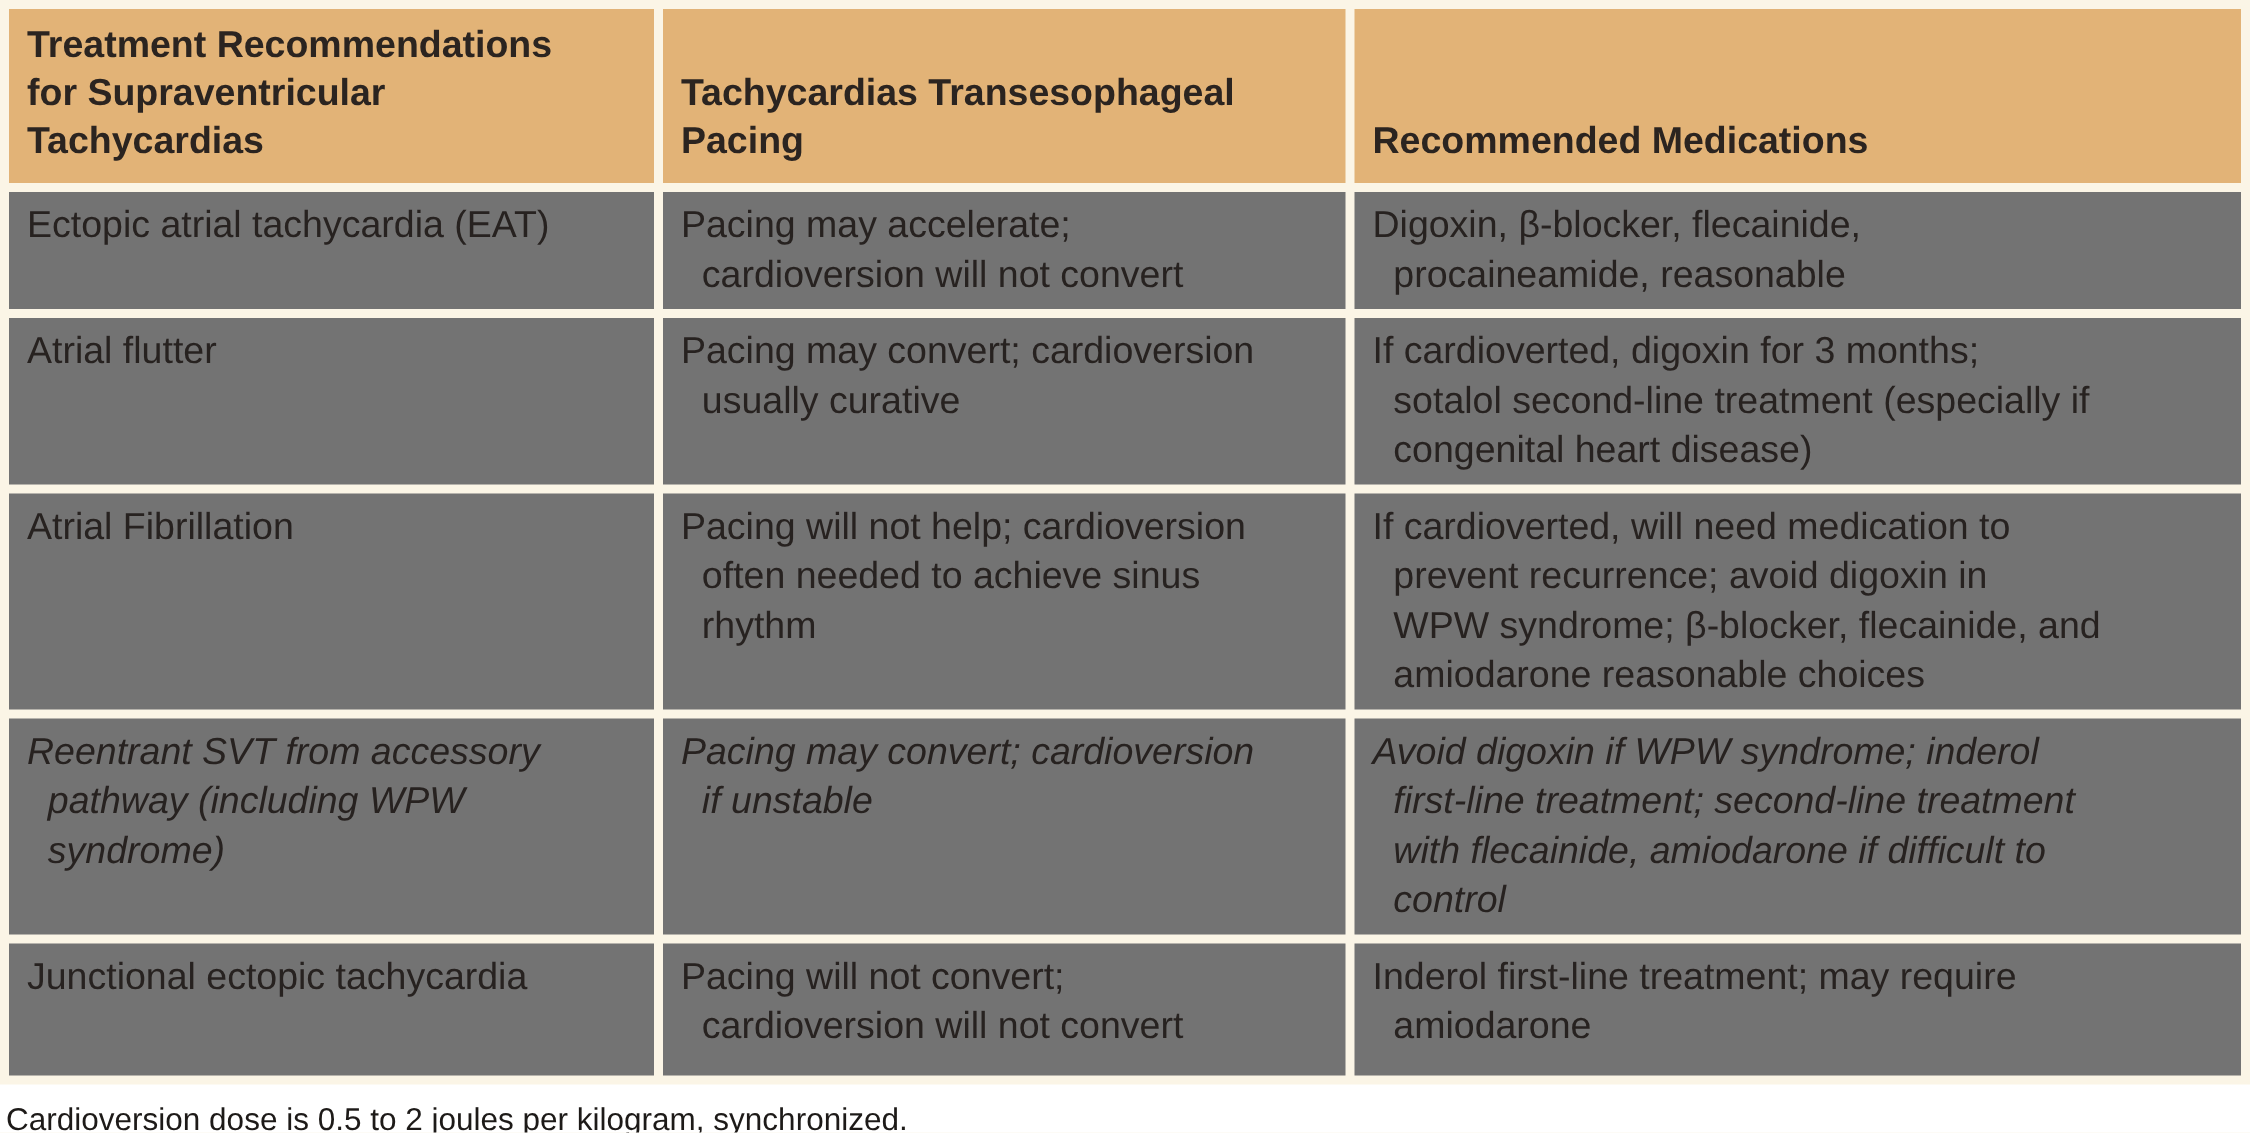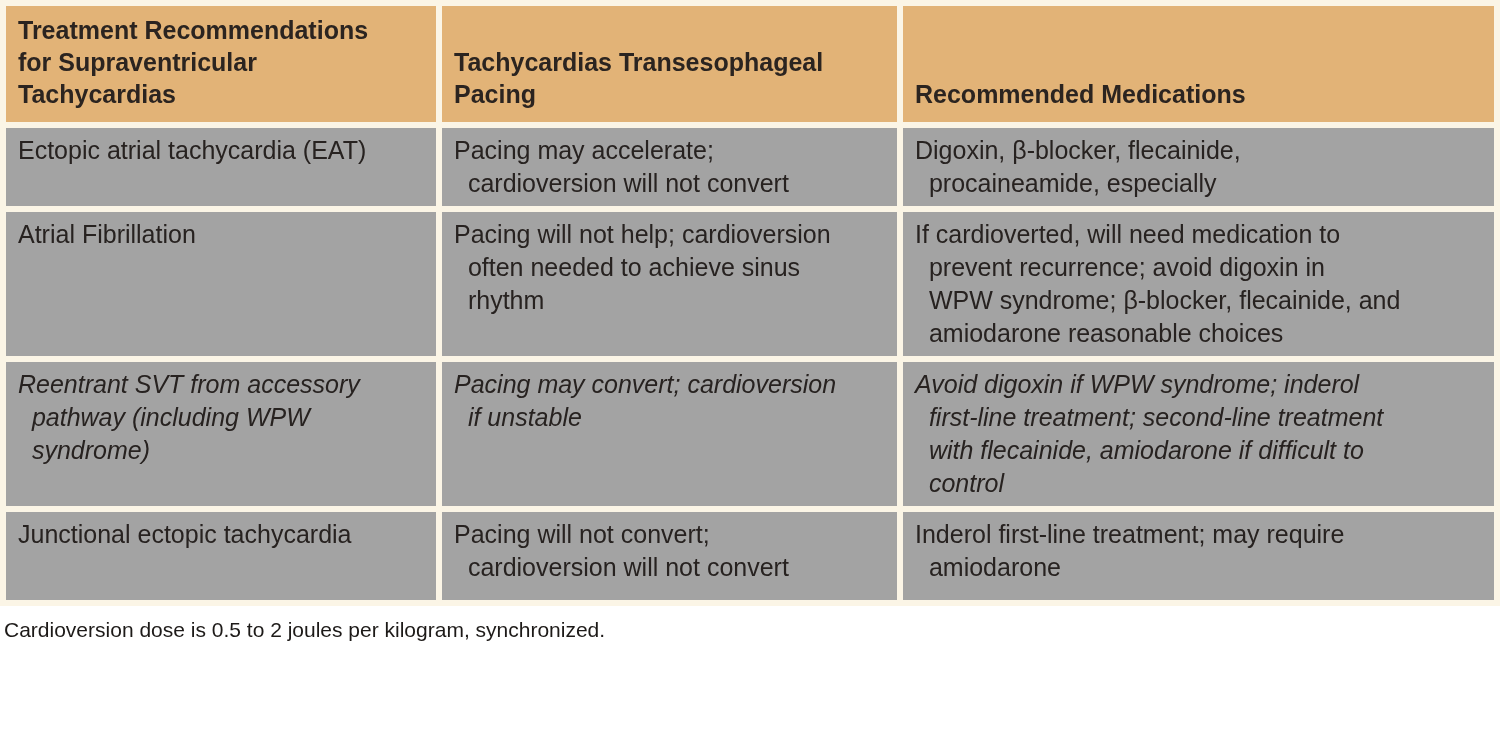--- a/index.html
+++ b/index.html
@@ -40,21 +40,21 @@
   th {
     background: #e2b377;
     font-weight: bold;
     font-size: 25px;
     line-height: 32px;
     vertical-align: bottom;
     padding: 8px 8px 12px 12px;
     color: #2b2420;
   }
   td {
-    background: #a3a3a3;
+    background: #737373;
     font-weight: normal;
     font-size: 25px;
     line-height: 33px;
     vertical-align: top;
     padding: 6px 8px 6px 12px;
   }
   tr.header-row { height: 112px; }
   tr.r0 { height: 78px; }
   tr.r1 { height: 104px; }
   tr.r2 { height: 136px; margin-top: 31px; }
@@ -92,21 +92,29 @@
 Pacing</th>
         <th>Recommended Medications</th>
       </tr>
     </thead>
     <tbody>
       <tr class="r0">
         <td>Ectopic atrial tachycardia (EAT)</td>
         <td>Pacing may accelerate;
   cardioversion will not convert</td>
         <td>Digoxin, β-blocker, flecainide,
-  procaineamide, especially</td>
+  procaineamide, reasonable</td>
+      </tr>
+      <tr class="r1">
+        <td>Atrial flutter</td>
+        <td>Pacing may convert; cardioversion
+  usually curative</td>
+        <td>If cardioverted, digoxin for 3 months;
+  sotalol second-line treatment (especially if
+  congenital heart disease)</td>
       </tr>
       <tr class="r2">
         <td>Atrial Fibrillation</td>
         <td>Pacing will not help; cardioversion
   often needed to achieve sinus
   rhythm</td>
         <td>If cardioverted, will need medication to
   prevent recurrence; avoid digoxin in
   WPW syndrome; β-blocker, flecainide, and
   amiodarone reasonable choices</td>

